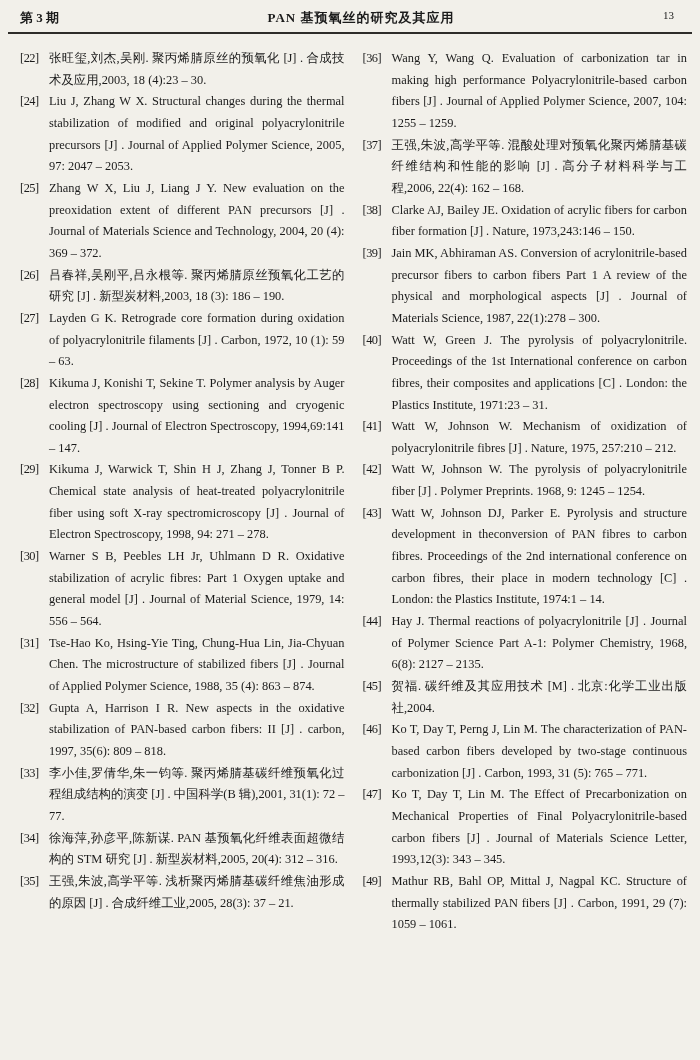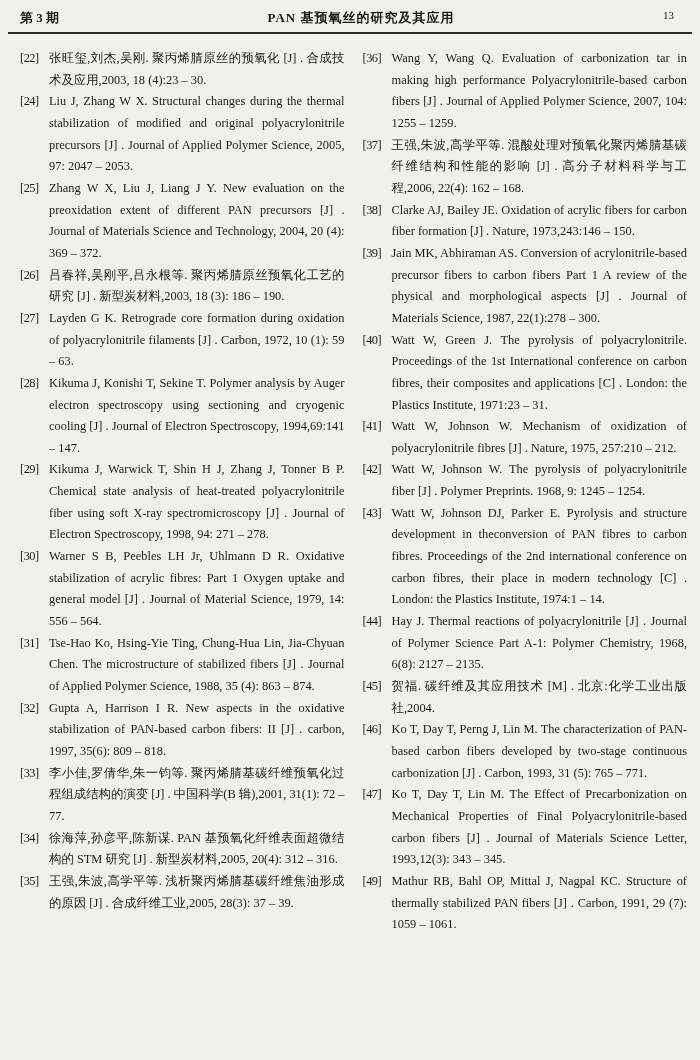--- a/index.html
+++ b/index.html
@@ -61,21 +61,21 @@
         <div class="ref"><span class="ref-num">[25]</span><span class="ref-text">Zhang W X, Liu J, Liang J Y. New evaluation on the preoxidation extent of different PAN precursors [J] . Journal of Materials Science and Technology, 2004, 20 (4): 369 – 372.</span></div>
         <div class="ref"><span class="ref-num">[26]</span><span class="ref-text">吕春祥,吴刚平,吕永根等. 聚丙烯腈原丝预氧化工艺的研究 [J] . 新型炭材料,2003, 18 (3): 186 – 190.</span></div>
         <div class="ref"><span class="ref-num">[27]</span><span class="ref-text">Layden G K. Retrograde core formation during oxidation of polyacrylonitrile filaments [J] . Carbon, 1972, 10 (1): 59 – 63.</span></div>
         <div class="ref"><span class="ref-num">[28]</span><span class="ref-text">Kikuma J, Konishi T, Sekine T. Polymer analysis by Auger electron spectroscopy using sectioning and cryogenic cooling [J] . Journal of Electron Spectroscopy, 1994,69:141 – 147.</span></div>
         <div class="ref"><span class="ref-num">[29]</span><span class="ref-text">Kikuma J, Warwick T, Shin H J, Zhang J, Tonner B P. Chemical state analysis of heat-treated polyacrylonitrile fiber using soft X-ray spectromicroscopy [J] . Journal of Electron Spectroscopy, 1998, 94: 271 – 278.</span></div>
         <div class="ref"><span class="ref-num">[30]</span><span class="ref-text">Warner S B, Peebles LH Jr, Uhlmann D R. Oxidative stabilization of acrylic fibres: Part 1 Oxygen uptake and general model [J] . Journal of Material Science, 1979, 14: 556 – 564.</span></div>
         <div class="ref"><span class="ref-num">[31]</span><span class="ref-text">Tse-Hao Ko, Hsing-Yie Ting, Chung-Hua Lin, Jia-Chyuan Chen. The microstructure of stabilized fibers [J] . Journal of Applied Polymer Science, 1988, 35 (4): 863 – 874.</span></div>
         <div class="ref"><span class="ref-num">[32]</span><span class="ref-text">Gupta A, Harrison I R. New aspects in the oxidative stabilization of PAN-based carbon fibers: II [J] . carbon, 1997, 35(6): 809 – 818.</span></div>
         <div class="ref"><span class="ref-num">[33]</span><span class="ref-text">李小佳,罗倩华,朱一钧等. 聚丙烯腈基碳纤维预氧化过程组成结构的演变 [J] . 中国科学(B 辑),2001, 31(1): 72 – 77.</span></div>
         <div class="ref"><span class="ref-num">[34]</span><span class="ref-text">徐海萍,孙彦平,陈新谋. PAN 基预氧化纤维表面超微结构的 STM 研究 [J] . 新型炭材料,2005, 20(4): 312 – 316.</span></div>
-        <div class="ref"><span class="ref-num">[35]</span><span class="ref-text">王强,朱波,高学平等. 浅析聚丙烯腈基碳纤维焦油形成的原因 [J] . 合成纤维工业,2005, 28(3): 37 – 39.</span></div>
+        <div class="ref"><span class="ref-num">[35]</span><span class="ref-text">王强,朱波,高学平等. 浅析聚丙烯腈基碳纤维焦油形成的原因 [J] . 合成纤维工业,2005, 28(3): 37 – 21.</span></div>
       </div>
     <div class="col" id="col-right">
         <div class="ref"><span class="ref-num">[36]</span><span class="ref-text">Wang Y, Wang Q. Evaluation of carbonization tar in making high performance Polyacrylonitrile-based carbon fibers [J] . Journal of Applied Polymer Science, 2007, 104: 1255 – 1259.</span></div>
         <div class="ref"><span class="ref-num">[37]</span><span class="ref-text">王强,朱波,高学平等. 混酸处理对预氧化聚丙烯腈基碳纤维结构和性能的影响 [J] . 高分子材料科学与工程,2006, 22(4): 162 – 168.</span></div>
         <div class="ref"><span class="ref-num">[38]</span><span class="ref-text">Clarke AJ, Bailey JE. Oxidation of acrylic fibers for carbon fiber formation [J] . Nature, 1973,243:146 – 150.</span></div>
         <div class="ref"><span class="ref-num">[39]</span><span class="ref-text">Jain MK, Abhiraman AS. Conversion of acrylonitrile-based precursor fibers to carbon fibers Part 1 A review of the physical and morphological aspects [J] . Journal of Materials Science, 1987, 22(1):278 – 300.</span></div>
         <div class="ref"><span class="ref-num">[40]</span><span class="ref-text">Watt W, Green J. The pyrolysis of polyacrylonitrile. Proceedings of the 1st International conference on carbon fibres, their composites and applications [C] . London: the Plastics Institute, 1971:23 – 31.</span></div>
         <div class="ref"><span class="ref-num">[41]</span><span class="ref-text">Watt W, Johnson W. Mechanism of oxidization of polyacrylonitrile fibres [J] . Nature, 1975, 257:210 – 212.</span></div>
         <div class="ref"><span class="ref-num">[42]</span><span class="ref-text">Watt W, Johnson W. The pyrolysis of polyacrylonitrile fiber [J] . Polymer Preprints. 1968, 9: 1245 – 1254.</span></div>
         <div class="ref"><span class="ref-num">[43]</span><span class="ref-text">Watt W, Johnson DJ, Parker E. Pyrolysis and structure development in theconversion of PAN fibres to carbon fibres. Proceedings of the 2nd international conference on carbon fibres, their place in modern technology [C] . London: the Plastics Institute, 1974:1 – 14.</span></div>

